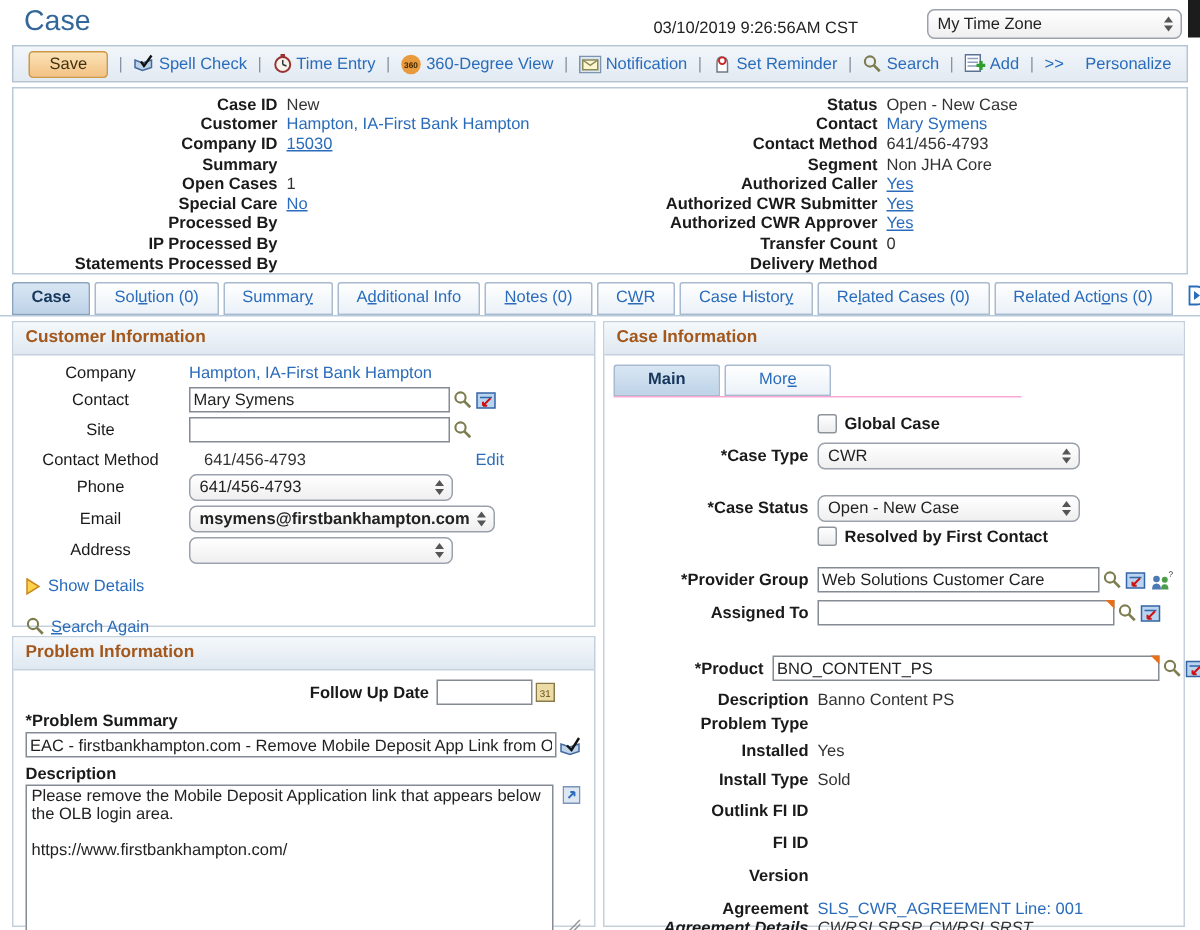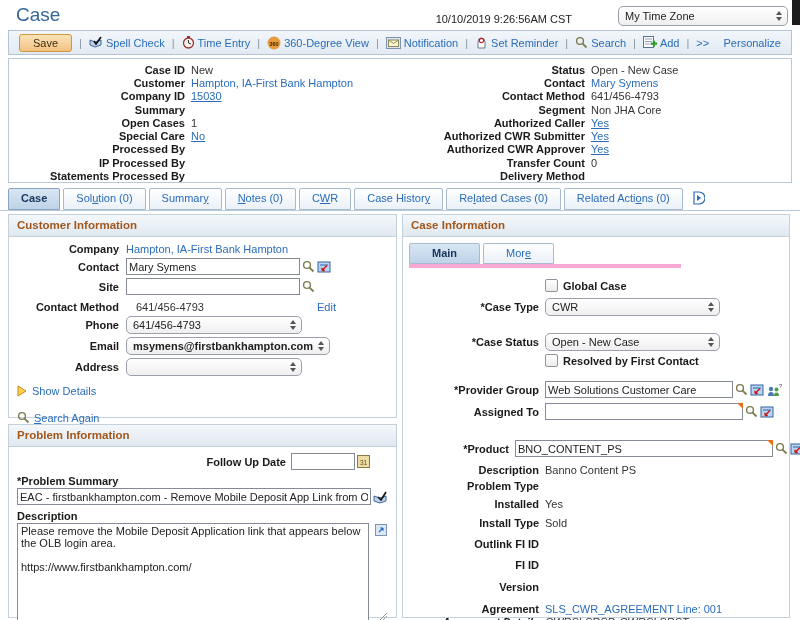--- a/index.html
+++ b/index.html
@@ -45,21 +45,21 @@
   
   .groupbox{position:absolute;box-sizing:border-box;border:1px solid #c4d0dc;background:#fff;}
   #customer-box{left:8px;top:214px;width:389px;height:204px;}
   #problem-box{left:8px;top:424px;width:389px;height:194px;}
   #case-box{left:402px;top:214px;width:388px;height:404px;}
   .gb-header{height:21px;line-height:21px;padding-left:8px;font-weight:bold;font-size:11.5px;color:#a3571b;
              background:linear-gradient(#f4f8fb,#dfe8f1);border-bottom:1px solid #c4d0dc;}
 
   
   .frow{display:flex;align-items:center;margin:3px 8px 3px 6px;}
-  .flbl{width:104px;min-width:104px;text-align:right;font-weight:bold;color:#1a1a1a;margin-right:7px;white-space:nowrap;}
+  .flbl{width:104px;min-width:104px;text-align:center;font-weight:normal;color:#1a1a1a;margin-right:7px;white-space:nowrap;}
   .rrow{display:flex;align-items:center;margin:3px 6px 3px 6px;}
   .rlbl{width:130px;min-width:130px;text-align:right;font-weight:bold;color:#1a1a1a;margin-right:6px;white-space:nowrap;}
 
   .txt{border:1px solid #848b94;height:15px;font-size:11px;padding:0 2px;font-family:inherit;color:#222;box-sizing:content-box;}
   .iconbtn{margin-left:2px;display:inline-flex;cursor:pointer;}
 
   .sel{position:relative;height:18px;border:1px solid #9aa1ab;border-radius:5px;
        background:linear-gradient(#ffffff,#efefef);display:flex;align-items:center;
        padding:0 18px 0 6px;box-sizing:border-box;overflow:hidden;white-space:nowrap;color:#222;}
   .stepper{position:absolute;right:5px;top:50%;transform:translateY(-50%);display:flex;flex-direction:column;gap:2px;}
@@ -82,33 +82,33 @@
   
   .followup-row{display:flex;align-items:center;justify-content:flex-end;margin:6px 26px 2px 0;}
   .pi-label{margin:5px 0 1px 8px;font-weight:bold;color:#1a1a1a;}
   .pi-sumrow{display:flex;align-items:flex-end;margin:0 6px 0 8px;}
   .descwrap{position:relative;margin:0 6px 0 8px;}
   .descarea{width:352px;height:101px;border:1px solid #848b94;font-family:inherit;font-size:11px;
             color:#222;resize:none;padding:1px 3px;box-sizing:border-box;}
   .expand-top{position:absolute;left:358px;top:1px;}
 
   
-  .subtabs{display:flex;gap:3px;margin:6px 0 0 6px;width:272px;border-bottom:4px solid #f9a8d4;align-items:flex-start;}
+  .subtabs{display:flex;gap:3px;margin:6px 0 0 6px;width:272px;border-bottom:1px solid #f9a8d4;align-items:flex-start;}
   .subtab{height:19px;line-height:18px;padding:0 22px;border:1px solid #a8bacf;border-radius:2px 2px 0 0;
           background:linear-gradient(#ffffff,#eaf1f8);color:#2a6cbb;}
   .subtab.active{background:linear-gradient(#d8e6f3,#bed3e8);color:#17365c;font-weight:bold;}
   .spacer8{height:8px;} .spacer14{height:14px;}
 </style>
 </head>
 <body>
 
 <div id="app">
 
   <div class="page-title">Case</div>
-  <div class="datetime">10/10/2019 9:26:56AM CST</div>
+  <div class="datetime">03/10/2019 9:26:56AM CST</div>
   <div class="tz-select sel" style="height:20px;">
     <span>My Time Zone</span>
     <span class="stepper">
         <i class="up"></i>
         <i class="dn"></i>
       </span>
   </div>
   <div class="edge-artifact"></div>
 
   <div class="toolbar">
@@ -219,20 +219,21 @@
       <span class="slbl">Transfer Count</span>
         <span class="sval">0</span>
       <span class="slbl">Delivery Method</span>
     </div>
   </div>
 
   <div class="tabrow">
     <span class="tab active">Case</span>
     <span class="tab">Sol<u>u</u>tion (0)</span>
     <span class="tab">Summar<u>y</u></span>
+    <span class="tab">A<u>d</u>ditional Info</span>
     <span class="tab"><u>N</u>otes (0)</span>
     <span class="tab">C<u>W</u>R</span>
     <span class="tab">Case Histor<u>y</u></span>
     <span class="tab">Re<u>l</u>ated Cases (0)</span>
     <span class="tab">Related Acti<u>o</u>ns (0)</span>
     <span class="tab-scroll">
       <svg width="14" height="14">
           <path d="M3 1 L8 1 A6 6 0 0 1 8 13 L3 13 Z" fill="#fff" stroke="#2a6cbb" stroke-width="1.2"></path>
           <path d="M6 4 L10 7 L6 10 Z" fill="#2a6cbb"></path>
         </svg>

